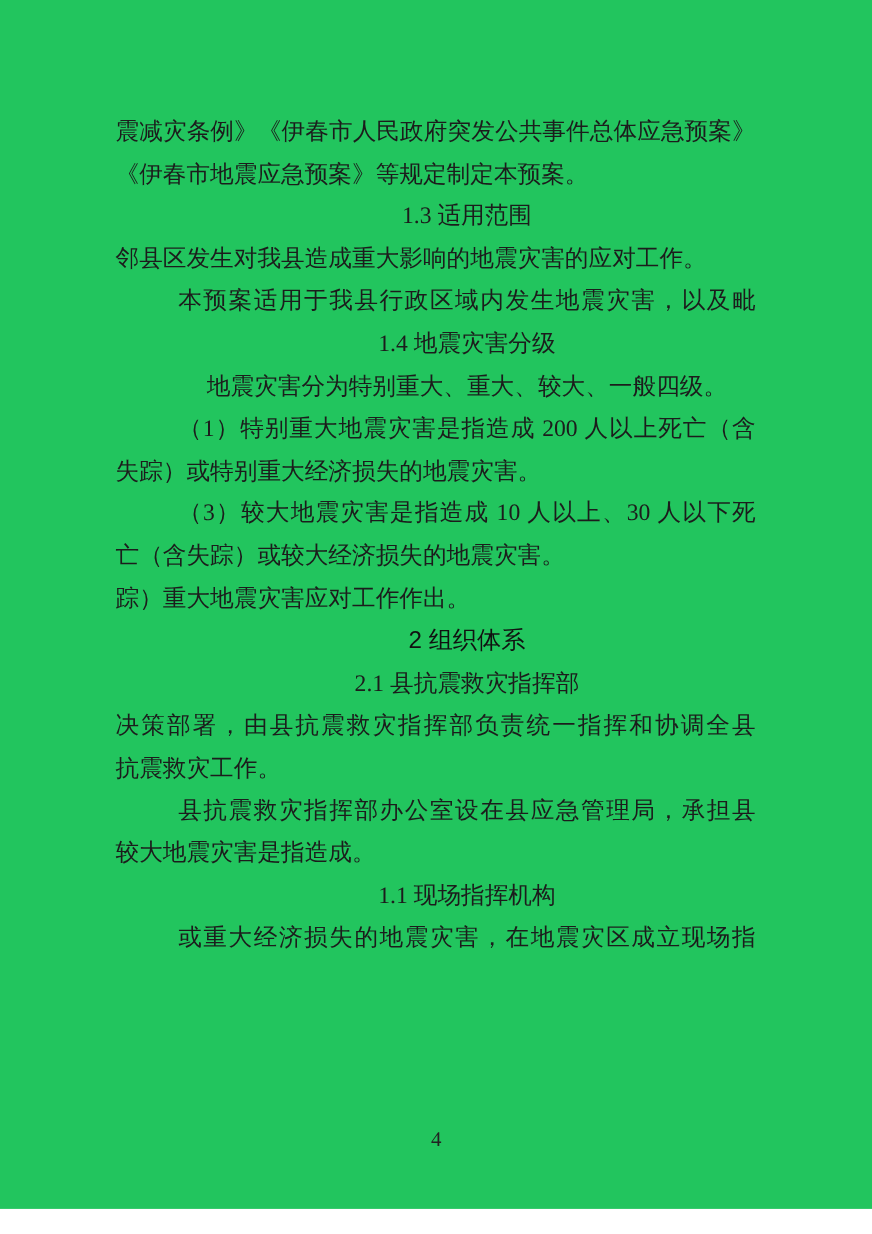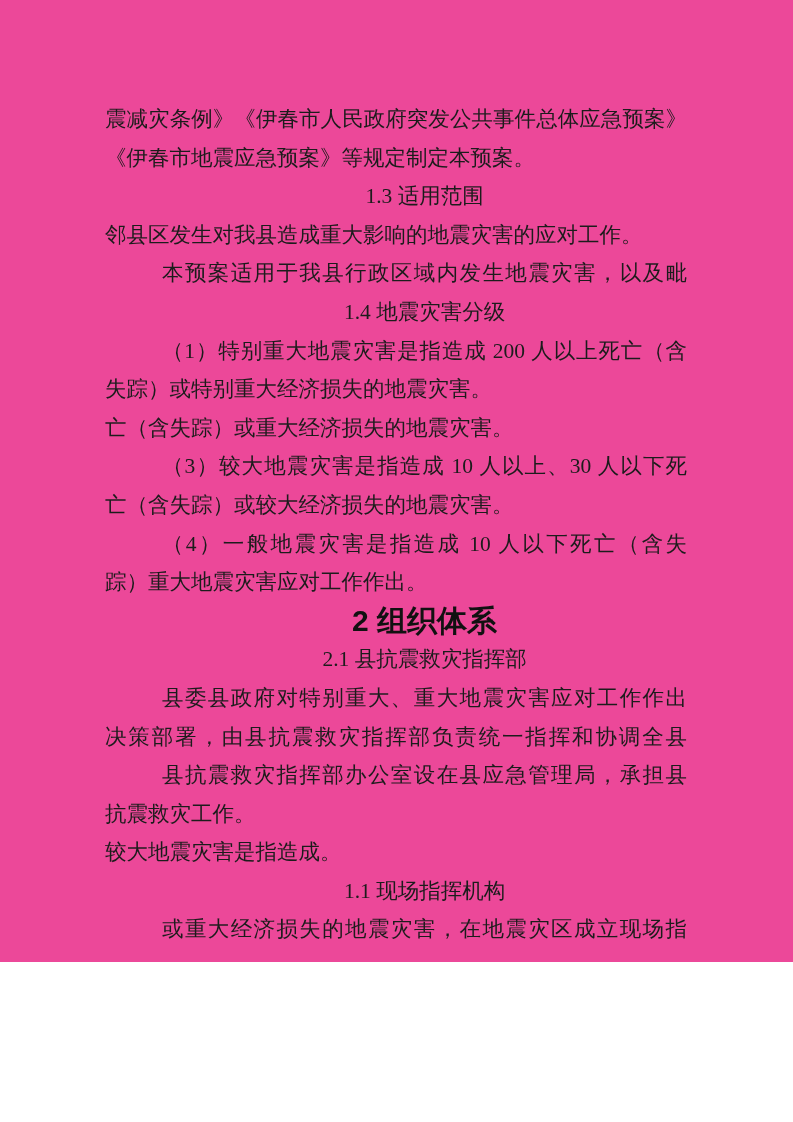--- a/index.html
+++ b/index.html
@@ -3,22 +3,22 @@
 <meta charset="utf-8">
 <style>
   html, body {
     margin: 0;
     padding: 0;
     background: #ffffff;
   }
   .page {
     position: relative;
     width: 793px;
-    height: 962px;
-    background: #ec4899;
+    height: 1099px;
+    background: #22c55e;
     overflow: hidden;
     font-family: "Liberation Serif", "DejaVu Serif", serif;
   }
   .content {
     position: absolute;
     top: 100px;
     left: 105px;
     width: 582px;
   }
   .line {
@@ -37,22 +37,22 @@
   }
   .line.justify {
     white-space: normal;
     text-align: justify;
     text-align-last: justify;
     text-justify: inter-character;
     overflow: hidden;
   }
   .line.heading {
     font-family: "Liberation Sans", "DejaVu Sans", sans-serif;
-    font-weight: bold;
-    font-size: 30px;
+    font-weight: normal;
+    font-size: 22px;
     color: #111111;
   }
   .line.subheading {
     font-size: 21.5px;
     color: #1c1c1c;
   }
   .footer {
     position: absolute;
     top: 1026px;
     left: 0;
@@ -69,33 +69,31 @@
 <body>
 
 <div class="page">
   <main class="content" id="text-lines">
       <div class="line continuation justify">震减灾条例》《伊春市人民政府突发公共事件总体应急预案》</div>
       <div class="line continuation">《伊春市地震应急预案》等规定制定本预案。</div>
       <div class="line subheading">1.3 适用范围</div>
       <div class="line continuation">邻县区发生对我县造成重大影响的地震灾害的应对工作。</div>
       <div class="line paragraph-first justify">本预案适用于我县行政区域内发生地震灾害，以及毗</div>
       <div class="line subheading">1.4 地震灾害分级</div>
+      <div class="line paragraph-first">地震灾害分为特别重大、重大、较大、一般四级。</div>
       <div class="line paragraph-first justify">（1）特别重大地震灾害是指造成 200 人以上死亡（含</div>
       <div class="line continuation">失踪）或特别重大经济损失的地震灾害。</div>
-      <div class="line continuation">亡（含失踪）或重大经济损失的地震灾害。</div>
       <div class="line paragraph-first justify">（3）较大地震灾害是指造成 10 人以上、30 人以下死</div>
       <div class="line continuation">亡（含失踪）或较大经济损失的地震灾害。</div>
-      <div class="line paragraph-first justify">（4）一般地震灾害是指造成 10 人以下死亡（含失</div>
       <div class="line continuation">踪）重大地震灾害应对工作作出。</div>
       <div class="line heading">2 组织体系</div>
       <div class="line subheading">2.1 县抗震救灾指挥部</div>
-      <div class="line paragraph-first justify">县委县政府对特别重大、重大地震灾害应对工作作出</div>
       <div class="line continuation justify">决策部署，由县抗震救灾指挥部负责统一指挥和协调全县</div>
+      <div class="line continuation">抗震救灾工作。</div>
       <div class="line paragraph-first justify">县抗震救灾指挥部办公室设在县应急管理局，承担县</div>
-      <div class="line continuation">抗震救灾工作。</div>
       <div class="line continuation">较大地震灾害是指造成。</div>
       <div class="line subheading">1.1 现场指挥机构</div>
       <div class="line paragraph-first justify">或重大经济损失的地震灾害，在地震灾区成立现场指</div>
     </main>
   <footer class="footer">
     <span class="page-number">4</span>
   </footer>
 </div>
 
 </body></html>

